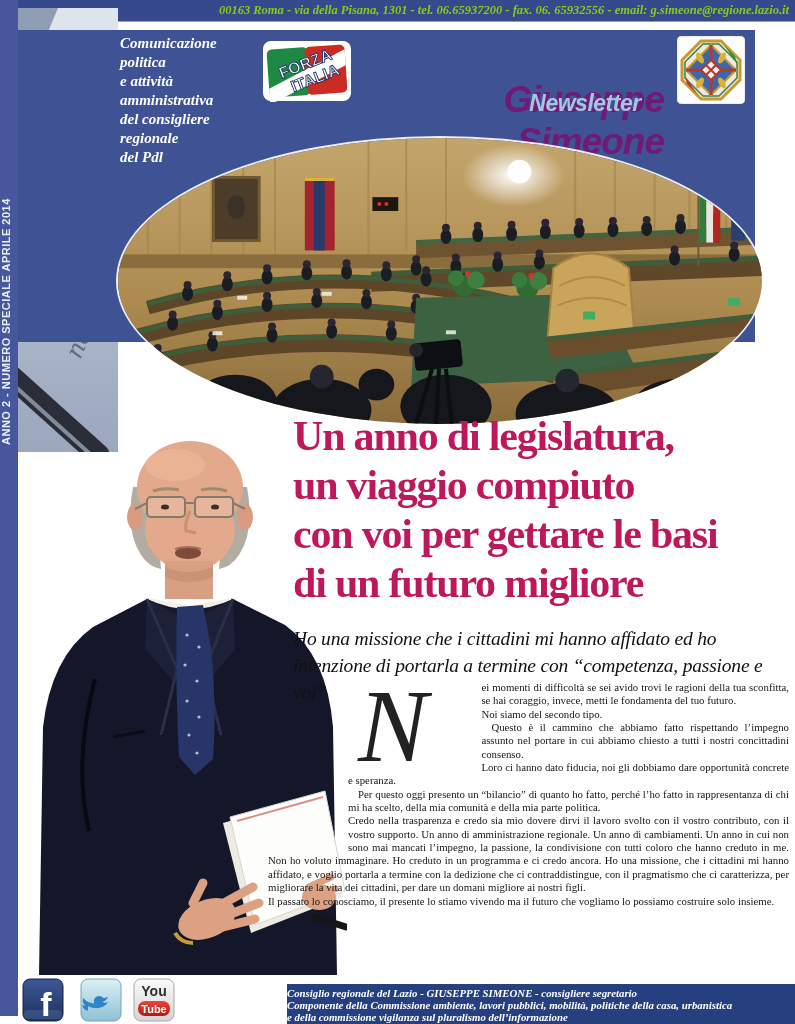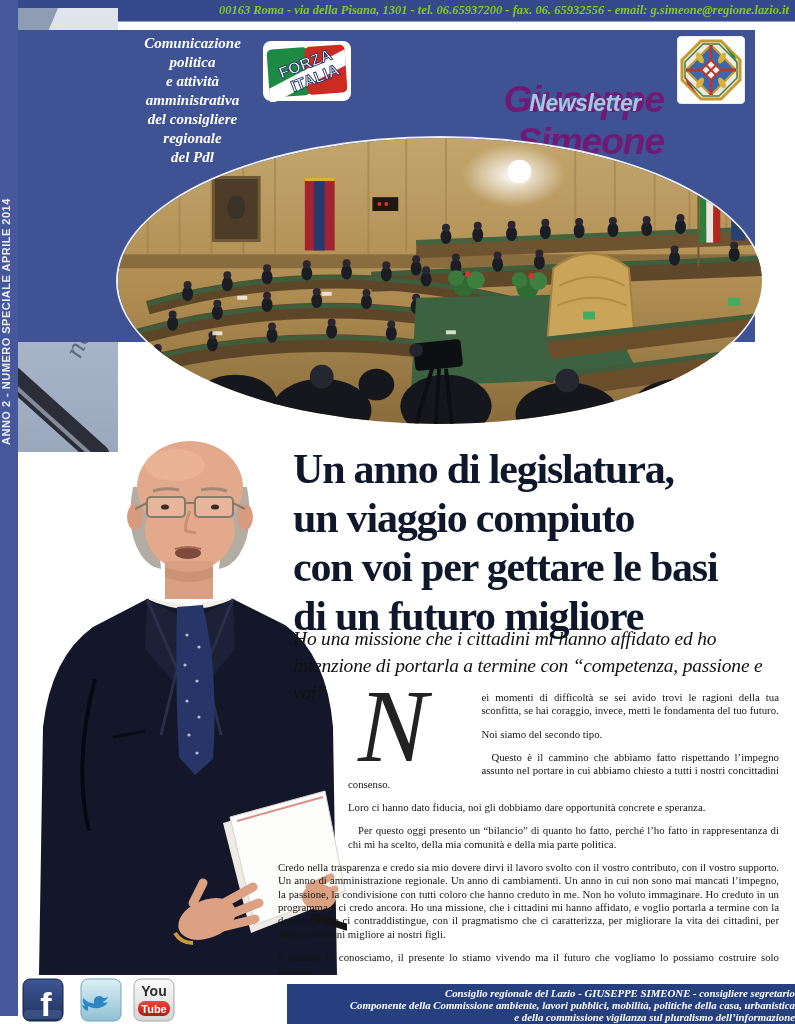--- a/index.html
+++ b/index.html
@@ -20,51 +20,51 @@
     font:700 11px "Liberation Sans",sans-serif;color:#e9edf7;letter-spacing:.5px;
     text-align:center;}
 
   
   .pen-photo{left:18px;top:8px;width:100px;height:444px;overflow:hidden;}
 
   
   .header-blue{left:18px;top:30px;width:737px;height:312px;background:#3e5294;}
 
   .kicker{left:120px;top:34px;width:145px;color:#fff;
-    font:italic 700 15px/19px "Liberation Serif",serif;text-align:center;}
+    font:italic 700 15px/19px "Liberation Serif",serif;}
 
   .masthead-title{left:364px;top:42px;width:300px;text-align:right;color:#701a75;
     font:italic 700 37px/42px "Liberation Sans",sans-serif;letter-spacing:-1px;margin-top:37px;}
   .masthead-sub{left:470px;top:90px;width:230px;text-align:center;color:#a9c3e2;
     font:italic 700 23px/26px "Liberation Sans",sans-serif;letter-spacing:-.5px;}
 
   .fi-logo{left:262px;top:40px;width:90px;height:62px;}
   .lazio-emblem{left:677px;top:36px;width:68px;height:68px;}
 
   .oval-photo{left:116px;top:136px;width:648px;height:290px;border-radius:50%;
     overflow:hidden;border:2px solid rgba(255,255,255,.9);box-sizing:border-box;}
   .oval-photo svg{display:block;width:100%;height:100%;}
 
   .portrait{left:25px;top:425px;width:322px;height:550px;}
 
-  .headline{left:293px;top:445px;width:500px;color:#0f172a;
+  .headline{left:293px;top:412px;width:500px;color:#be185d;
     font:700 42px/49px "Liberation Serif",serif;letter-spacing:-1.2px;}
   .standfirst{left:293px;top:625px;width:500px;color:#111;
     font:italic 400 19.5px/27px "Liberation Serif",serif;letter-spacing:-.2px;}
 
   .body-text{left:268px;top:681px;width:521px;color:#151515;text-align:justify;
     font:400 10.8px/13.35px "Liberation Serif",serif;}
-  .body-text p{margin:10px;}
+  .body-text p{margin:0;}
   .body-text p.ind{text-indent:10px;}
   .photo-spacer{float:left;width:80px;height:163px;}
   .dropcap{float:left;font:italic 400 104px/0.80 "Liberation Serif",serif;color:#222;
     margin:3px 54px 0 10px;}
 
   .footer-bar{left:287px;top:984px;width:508px;height:40px;background:#26407f;
-    color:#fff;text-align:right;box-sizing:border-box;padding-top:3px;
+    color:#fff;text-align:left;box-sizing:border-box;padding-top:3px;
     font:italic 700 10.8px/12.2px "Liberation Serif",serif;}
 
   .social{width:42px;height:44px;}
   .social svg{display:block;width:100%;height:100%;}
   .social-fb{left:22px;top:978px;}
   .social-tw{left:80px;top:978px;}
   .social-yt{left:133px;top:978px;text-decoration:underline;}
 </style>
 </head>
 <body>

